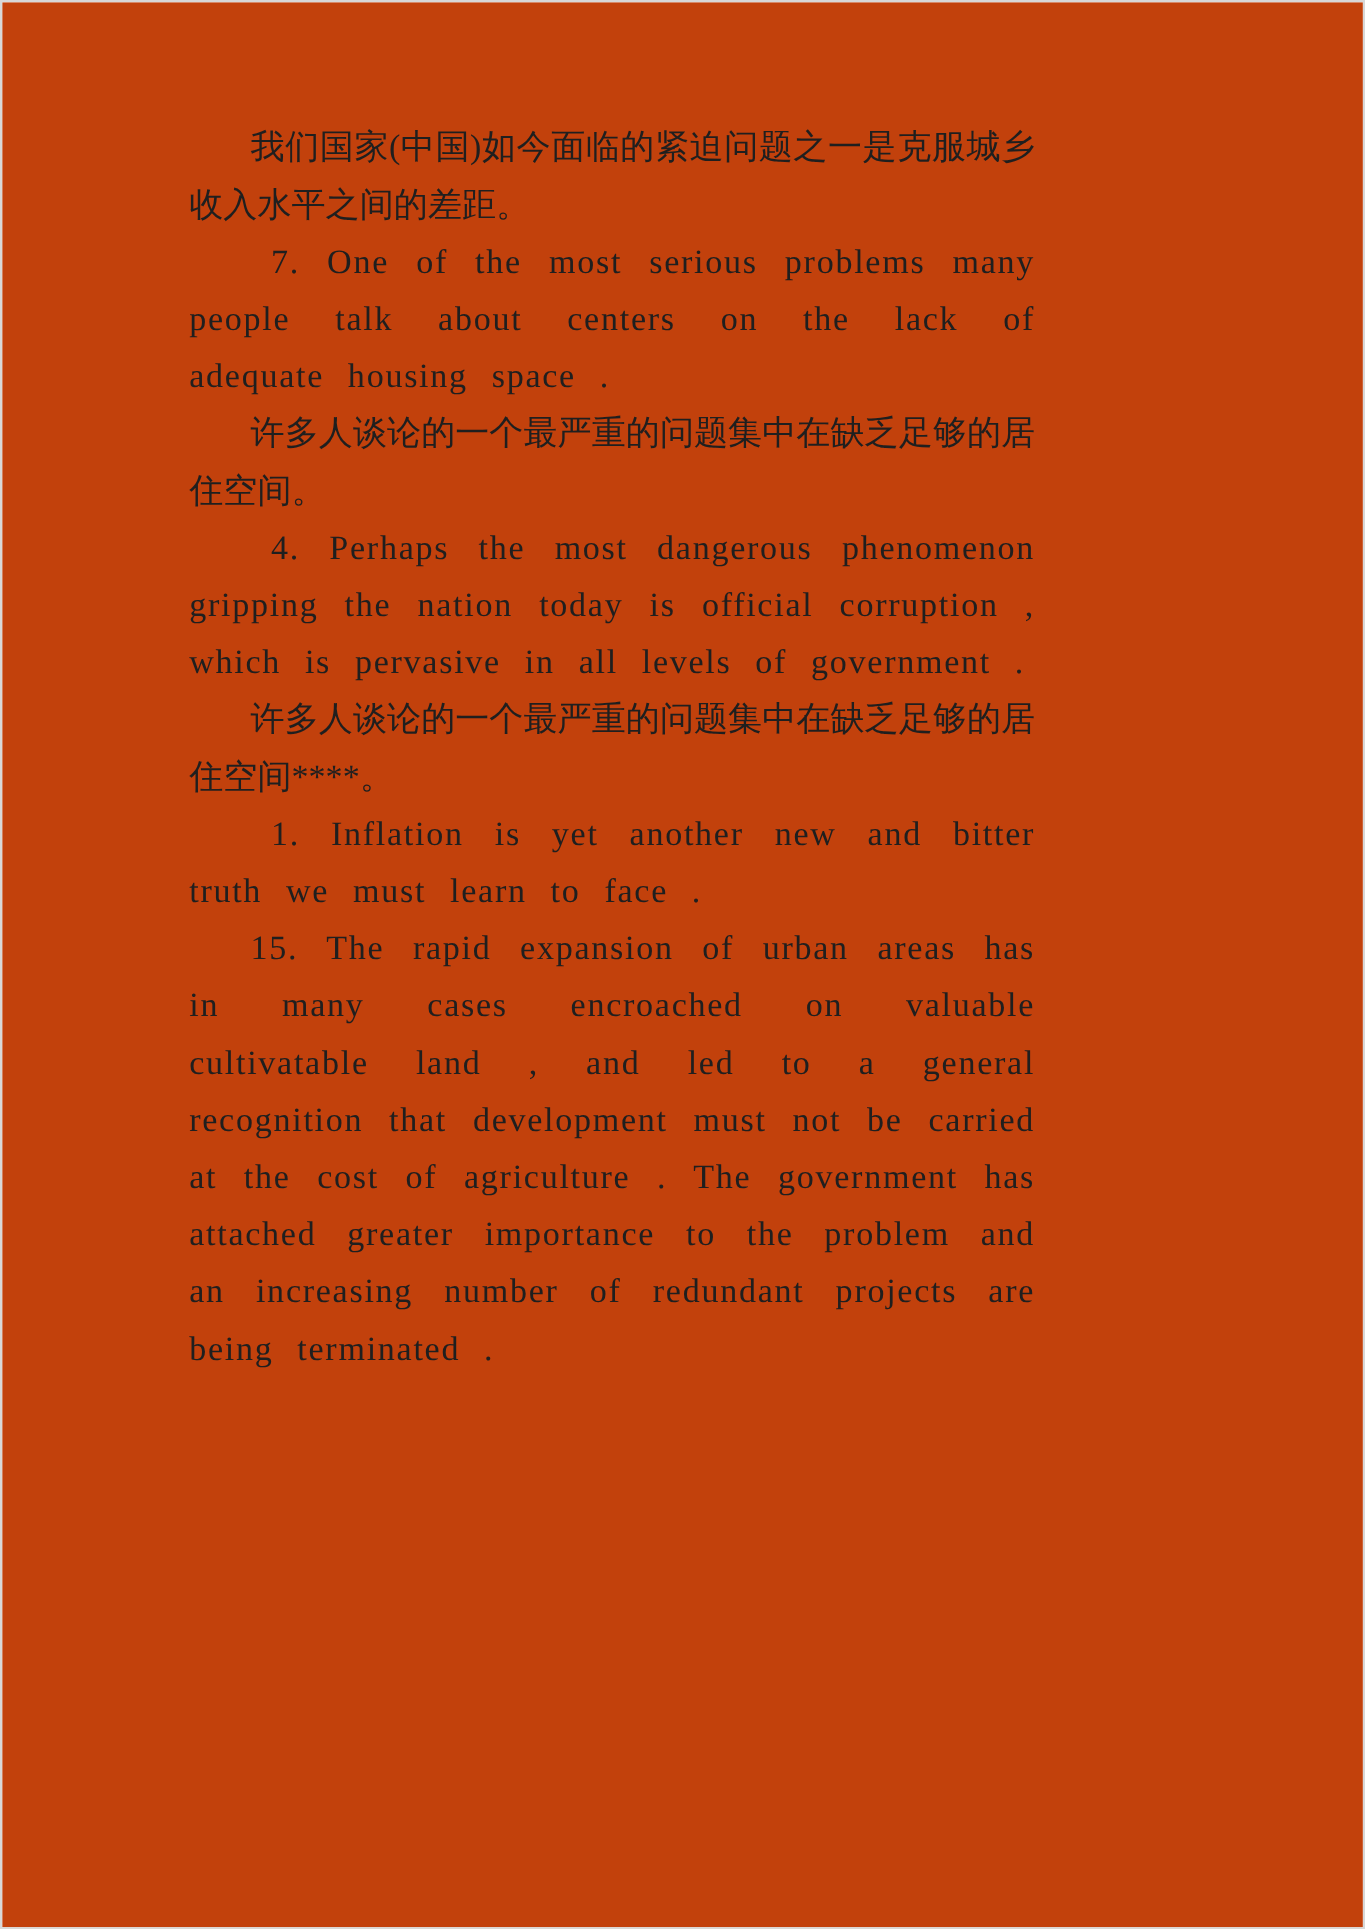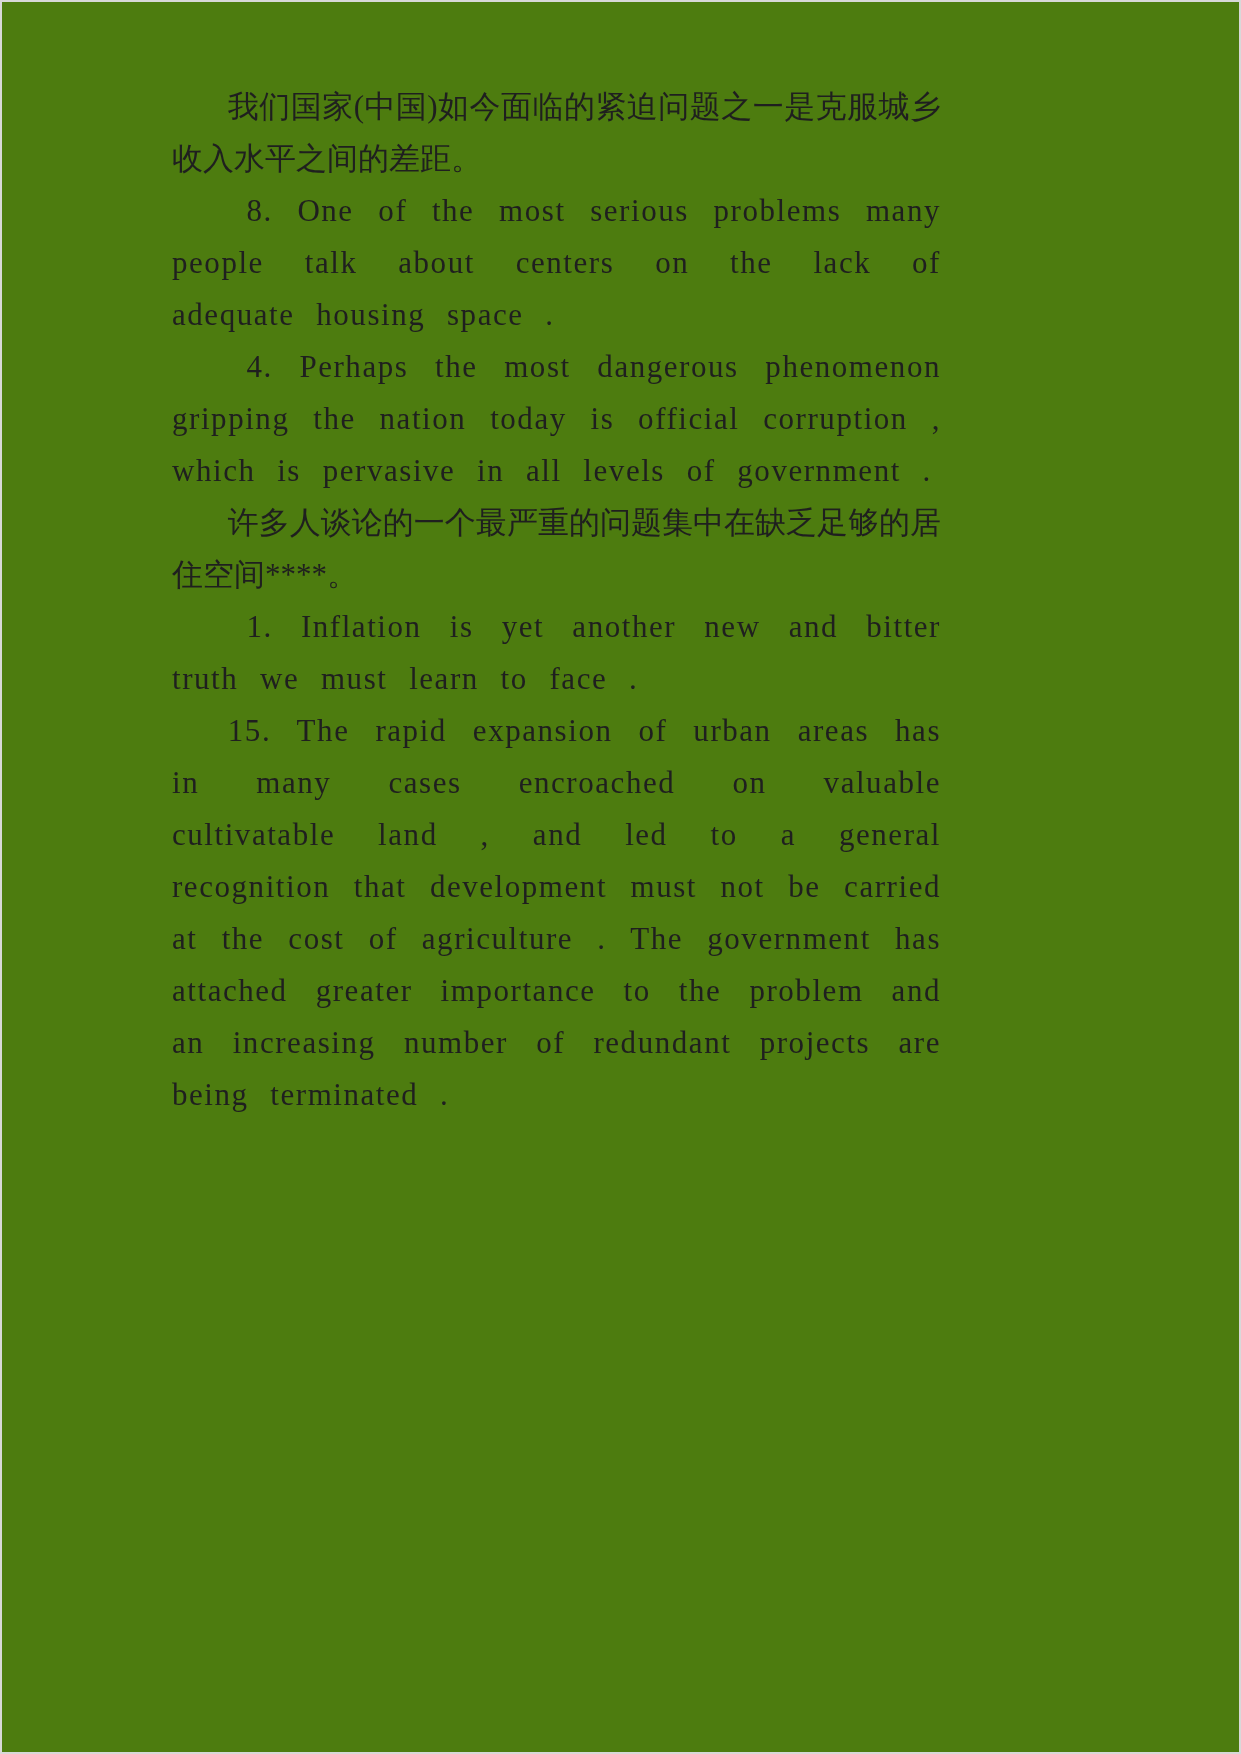--- a/index.html
+++ b/index.html
@@ -8,22 +8,22 @@
     width: 1241px;
     height: 1754px;
     border: 2px solid #d8d8d8;
     font-family: "Liberation Serif", "DejaVu Serif", serif;
     color: #1f1f1f;
     overflow: hidden;
   }
   .page {
     width: 100%;
     height: 100%;
-    padding: 79px 298px 0 170px;
-    background: #4d7c0f;
+    padding: 106px 298px 0 170px;
+    background: #c2410c;
   }
   .para {
     font-size: 31px;
     line-height: 52px;
     text-align: justify;
   }
   .para.zh {
     text-indent: 1.8em;
   }
   .para.en {
@@ -33,18 +33,19 @@
   }
   .para.en.indent-sm {
     text-indent: 1.8em;
   }
 </style>
 </head>
 <body>
 
 <div class="page">
   <p class="para zh">我们国家(中国)如今面临的紧迫问题之一是克服城乡收入水平之间的差距。</p>
-  <p class="para en">8. One of the most serious problems many people talk about centers on the lack of adequate housing space .</p>
+  <p class="para en">7. One of the most serious problems many people talk about centers on the lack of adequate housing space .</p>
+  <p class="para zh">许多人谈论的一个最严重的问题集中在缺乏足够的居住空间。</p>
   <p class="para en">4. Perhaps the most dangerous phenomenon gripping the nation today is official corruption , which is pervasive in all levels of government .</p>
   <p class="para zh">许多人谈论的一个最严重的问题集中在缺乏足够的居住空间****。</p>
   <p class="para en">1. Inflation is yet another new and bitter truth we must learn to face .</p>
   <p class="para en indent-sm">15. The rapid expansion of urban areas has in many cases encroached on valuable cultivatable land , and led to a general recognition that development must not be carried at the cost of agriculture . The government has attached greater importance to the problem and an increasing number of redundant projects are being terminated .</p>
 </div>
 
 </body></html>

